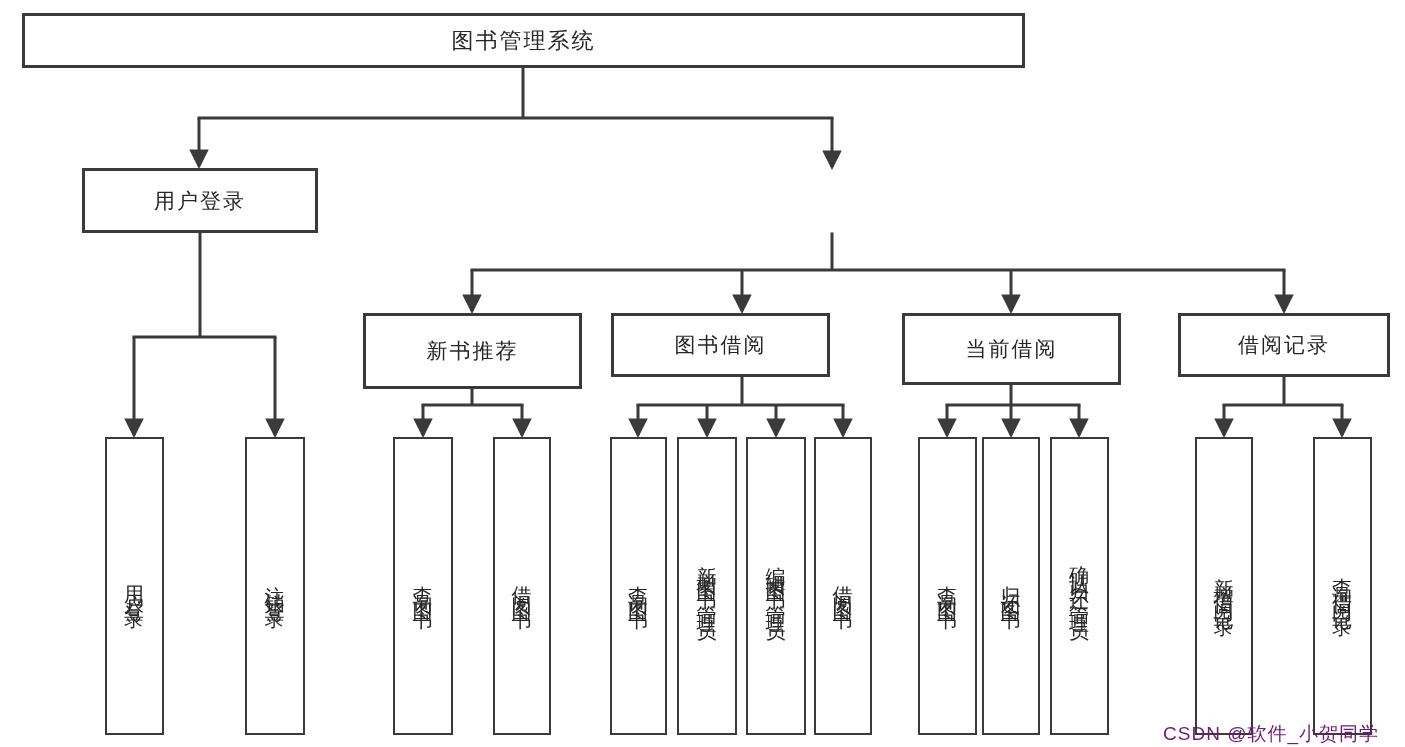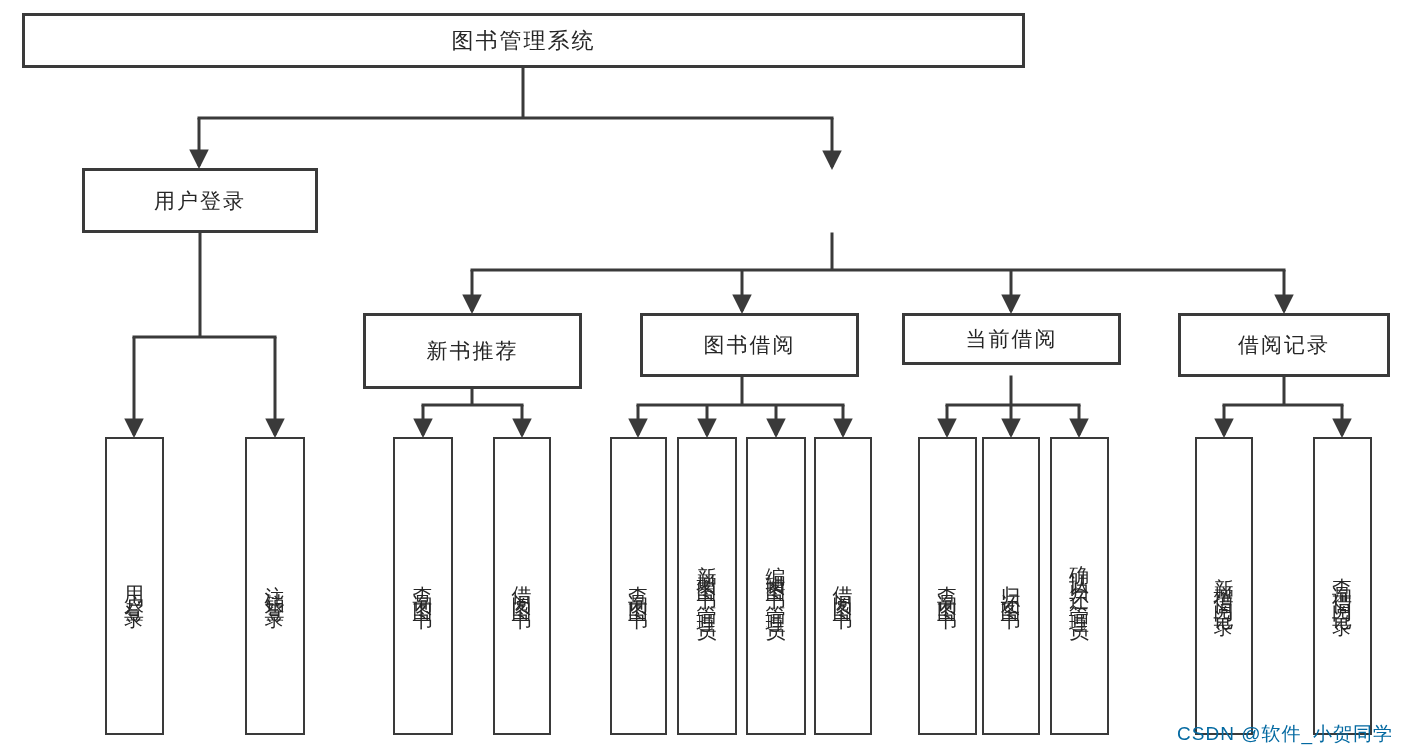--- a/index.html
+++ b/index.html
@@ -35,26 +35,26 @@
     border-width: 2px;
     writing-mode: vertical-rl;
     text-orientation: mixed;
     font-size: 20px;
     letter-spacing: 8px;
     line-height: 1.1;
     white-space: normal;
   }
   .watermark {
     position: absolute;
-    right: 12px;
+    right: 26px;
     top: 721px;
     z-index: 5;
     font-size: 19px;
     letter-spacing: 1px;
-    color: #0369a1;
+    color: #701a75;
   }
 </style>
 </head>
 <body>
 
 <div class="canvas">
 
   <svg class="wires" width="1405" height="747" viewBox="0 0 1405 747">
     <defs>
       <marker id="arrow" viewBox="0 0 10 10" refX="8.5" refY="5" markerWidth="6.5" markerHeight="6.5" orient="auto">
@@ -110,22 +110,22 @@
         <line x1="1342" y1="405" x2="1342" y2="435" marker-end="url(#arrow)"></line>
       </g>
     </g>
   </svg>
 
   <div class="node root" style="left:22px;top:13px;width:1003px;height:55px">图书管理系统</div>
 
   <div class="node" style="left:82px;top:168px;width:236px;height:65px">用户登录</div>
 
   <div class="node" style="left:363px;top:313px;width:219px;height:76px">新书推荐</div>
-  <div class="node" style="left:640px;top:313px;width:219px;height:64px">图书借阅</div>
-  <div class="node" style="left:902px;top:313px;width:219px;height:52px">当前借阅</div>
+  <div class="node" style="left:611px;top:313px;width:219px;height:64px">图书借阅</div>
+  <div class="node" style="left:902px;top:313px;width:219px;height:72px">当前借阅</div>
   <div class="node" style="left:1178px;top:313px;width:212px;height:64px">借阅记录</div>
 
   <div class="node leaf" style="left:105px;top:437px;width:59px;height:298px">用户登录</div>
   <div class="node leaf" style="left:245px;top:437px;width:60px;height:298px">注销登录</div>
 
   <div class="node leaf" style="left:393px;top:437px;width:60px;height:298px">查询图书</div>
   <div class="node leaf" style="left:493px;top:437px;width:58px;height:298px">借阅图书</div>
 
   <div class="node leaf" style="left:610px;top:437px;width:57px;height:298px">查询图书</div>
   <div class="node leaf" style="left:677px;top:437px;width:60px;height:298px">新增图书（管理员）</div>

